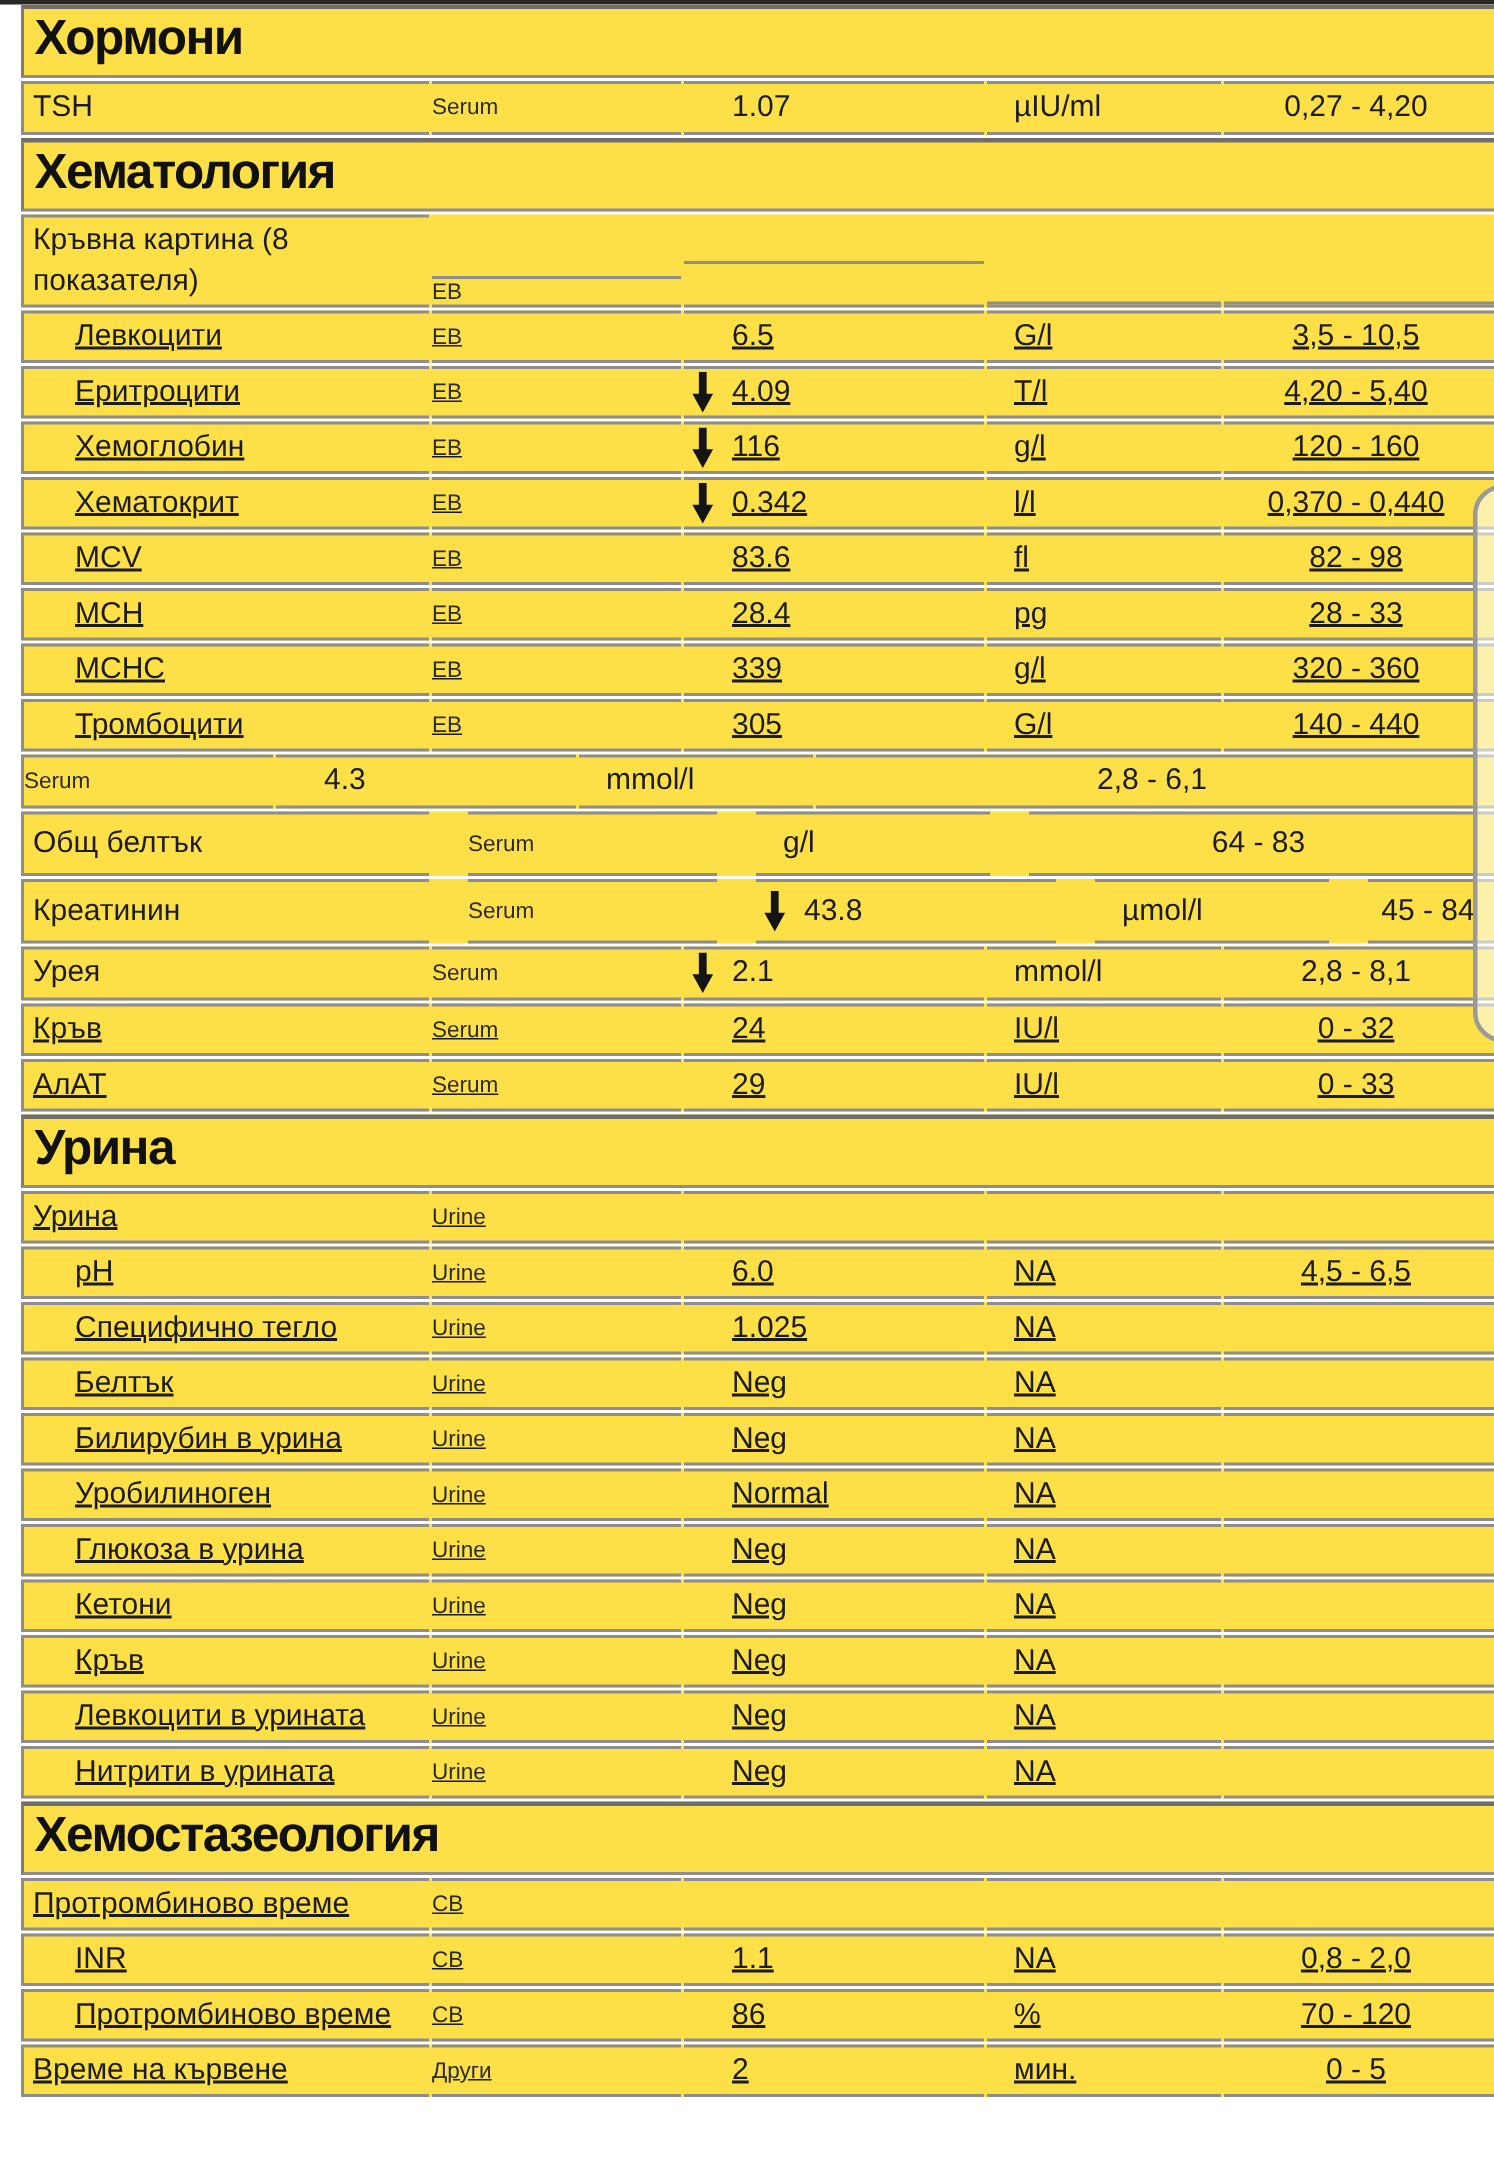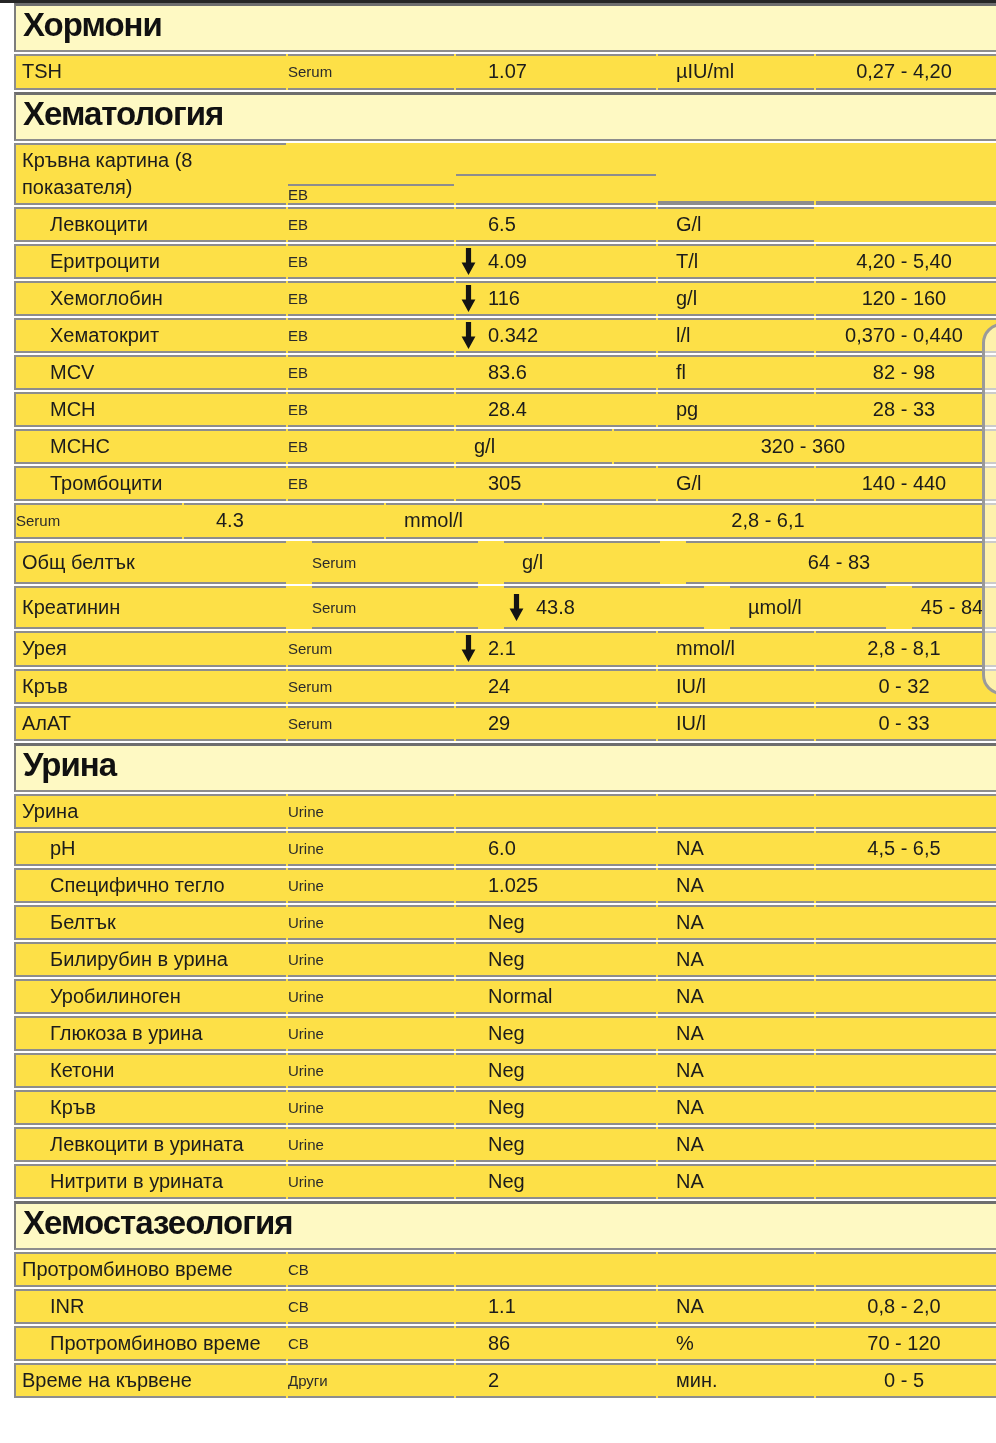--- a/index.html
+++ b/index.html
@@ -13,21 +13,21 @@
     font-family: "Liberation Sans", sans-serif;
     color: #1c1c1c;
     -webkit-font-smoothing: antialiased;
   }
   .report-table {
     margin-left: 14px;
     display: flex;
     flex-direction: column;
   }
   .section-header {
-    background: #fef9c3;
+    background: #fde047;
     border-top: 3px solid #6e6e6e;
     border-left: 2px solid #7d7d7d;
     border-bottom: 2px solid #8d8d8d;
     margin-bottom: 2px;
     padding: 1px 6px 6px 7px;
     font-size: 33px;
     font-weight: bold;
     letter-spacing: -1px;
     line-height: 1.12;
     color: #111;
@@ -46,21 +46,21 @@
     align-items: center;
     box-sizing: border-box;
   }
   .cell:not(:last-child) { margin-right: 2px; }
   .c-name  { width: 270px; padding: 2px 4px 2px 6px; font-size: 20px; line-height: 1.35; }
   .row.sub .c-name { padding-left: 34px; }
   .c-mat   { width: 166px; font-size: 15px; color: #2b2b2b; }
   .c-res   { width: 200px; font-size: 20px; }
   .c-unit  { width: 156px; padding-left: 18px; font-size: 20px; }
   .c-range { flex: 1 1 auto; justify-content: center; padding-right: 4px; font-size: 20px; }
-  .h-std { min-height: 30px; }
+  .h-std { min-height: 30px; text-decoration: underline; }
   .h-md  { min-height: 36px; }
   .h-lg  { min-height: 43px; gap: 24px; }
   .h-xl2 { min-height: 58px; align-items: flex-end; }
   .arrow-box {
     width: 27px;
     padding-left: 5px;
     display: flex;
     align-items: center;
     flex: 0 0 auto;
   }
@@ -148,20 +148,23 @@
       <span class="arrow-box none">
         <svg width="15" height="27" viewBox="0 0 15 27" xmlns="http://www.w3.org/2000/svg">
           <path d="M7.5 27 L0.6 14.5 L4.9 14.5 L4.9 0 L10.1 0 L10.1 14.5 L14.4 14.5 Z" fill="#141414"></path>
         </svg>
       </span>
       <span>6.5</span>
     </div>
     <div class="cell c-unit">
             <span>G/l</span>
           </div>
+    <div class="cell c-range">
+            <span>3,5 - 10,5</span>
+          </div>
   </div>
 
   <div class="row h-std sub">
     <div class="cell c-name">
             <span>Еритроцити</span>
           </div>
     <div class="cell c-mat">
             <span>ЕВ</span>
           </div>
     <div class="cell c-res">
@@ -272,20 +275,28 @@
           </div>
   </div>
 
   <div class="row h-std sub">
     <div class="cell c-name">
             <span>MCHC</span>
           </div>
     <div class="cell c-mat">
             <span>ЕВ</span>
           </div>
+    <div class="cell c-res">
+      <span class="arrow-box none">
+        <svg width="15" height="27" viewBox="0 0 15 27" xmlns="http://www.w3.org/2000/svg">
+          <path d="M7.5 27 L0.6 14.5 L4.9 14.5 L4.9 0 L10.1 0 L10.1 14.5 L14.4 14.5 Z" fill="#141414"></path>
+        </svg>
+      </span>
+      <span>339</span>
+    </div>
     <div class="cell c-unit">
             <span>g/l</span>
           </div>
     <div class="cell c-range">
             <span>320 - 360</span>
           </div>
   </div>
 
   <div class="row h-std sub">
     <div class="cell c-name">

